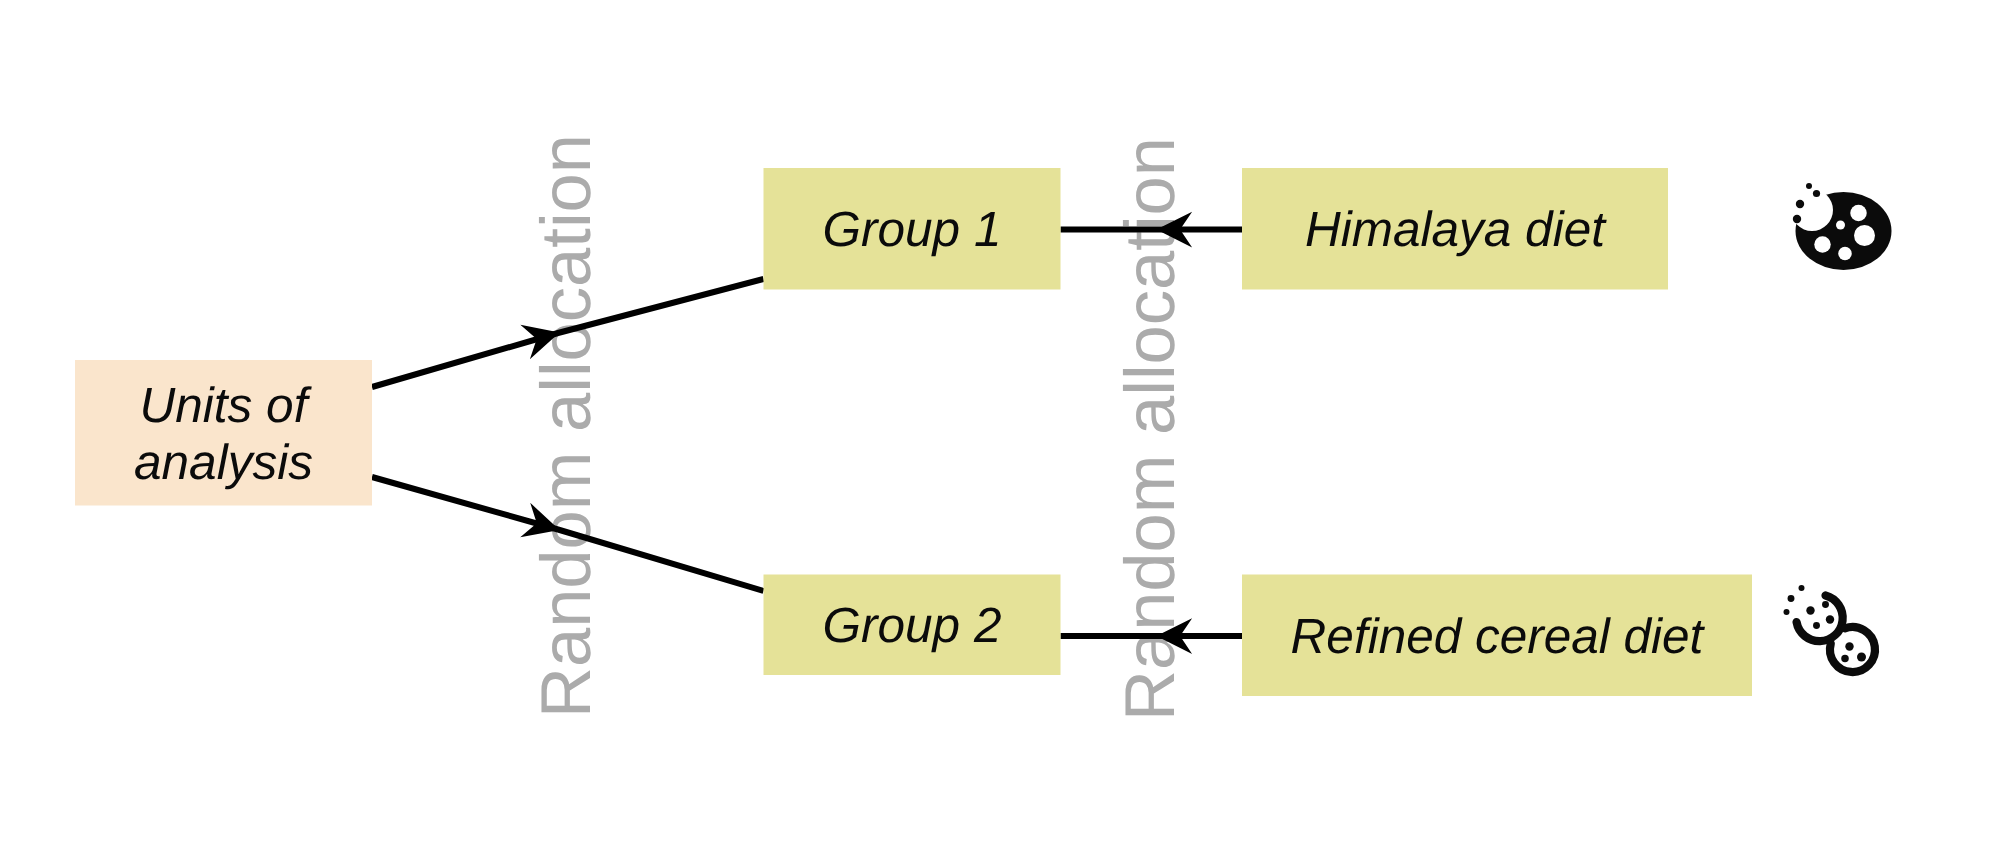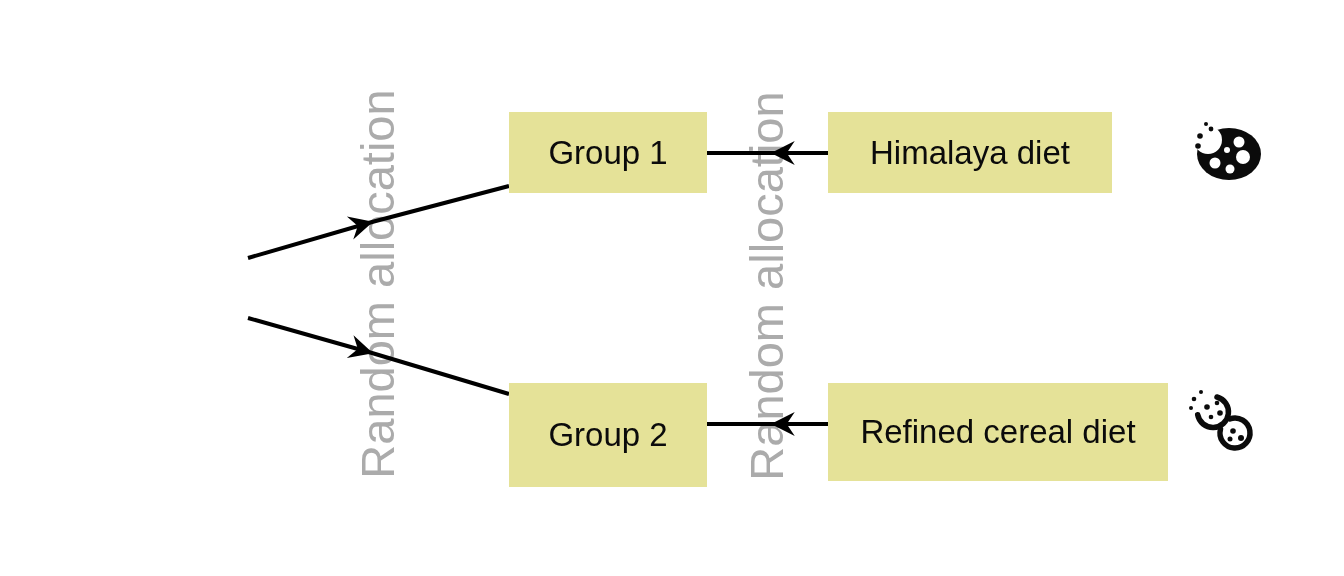--- a/index.html
+++ b/index.html
@@ -16,26 +16,27 @@
     display: flex;
     align-items: center;
     justify-content: center;
     text-align: center;
     font-size: 33px;
     line-height: 1.15;
     color: #0b0b0b;
     z-index: 3;
     padding: 0 8px;
     box-sizing: border-box;
+    font-style: italic;
   }
   #units-box    { left:50px;  top:240px; width:198px; height:97px; }
   #group1-box   { left:509px; top:112px; width:198px; height:81px; }
-  #group2-box   { left:509px; top:383px; width:198px; height:104px; }
+  #group2-box   { left:509px; top:383px; width:198px; height:67px; }
   #himalaya-box { left:828px; top:112px; width:284px; height:81px; }
-  #refined-box  { left:828px; top:383px; width:340px; height:98px; }
+  #refined-box  { left:828px; top:383px; width:340px; height:81px; }
 
   .annot {
     position: absolute;
     font-size: 47px;
     white-space: nowrap;
     transform: translate(-50%,-50%) rotate(-90deg);
     z-index: 1;
     letter-spacing: 0px;
   }
   #annot-left  { left:377px; top:284px; }
@@ -64,20 +65,21 @@
       <marker id="stealth" viewBox="0 0 12 12" refX="11" refY="6" markerWidth="26" markerHeight="28" markerUnits="userSpaceOnUse" orient="auto">
         <path d="M0.5,0.5 L11.5,6 L0.5,11.5 L4.2,6 Z" fill="#000000"></path>
       </marker>
     </defs>
     <path class="connector" d="M248,258 L372,222 L509,186" marker-mid="url(#stealth)"></path>
     <path class="connector" d="M248,318 L372,353 L509,394" marker-mid="url(#stealth)"></path>
     <path class="connector" d="M828,153 L772,153 L707,153" marker-mid="url(#stealth)"></path>
     <path class="connector" d="M828,424 L772,424 L707,424" marker-mid="url(#stealth)"></path>
   </svg>
 
+  <div class="node" id="units-box" style="background-color: rgb(250, 229, 204);">Units of analysis</div>
 
   <div class="node" id="group1-box" style="background-color: rgb(229, 226, 152);">Group 1</div>
 
   <div class="node" id="group2-box" style="background-color: rgb(229, 226, 152);">Group 2</div>
 
   <div class="node" id="himalaya-box" style="background-color: rgb(229, 226, 152);">Himalaya diet</div>
 
   <div class="node" id="refined-box" style="background-color: rgb(229, 226, 152);">Refined cereal diet</div>
 
   <svg class="icon-svg" id="cookie-bitten-icon" viewBox="0 0 70 64" xmlns="http://www.w3.org/2000/svg">

